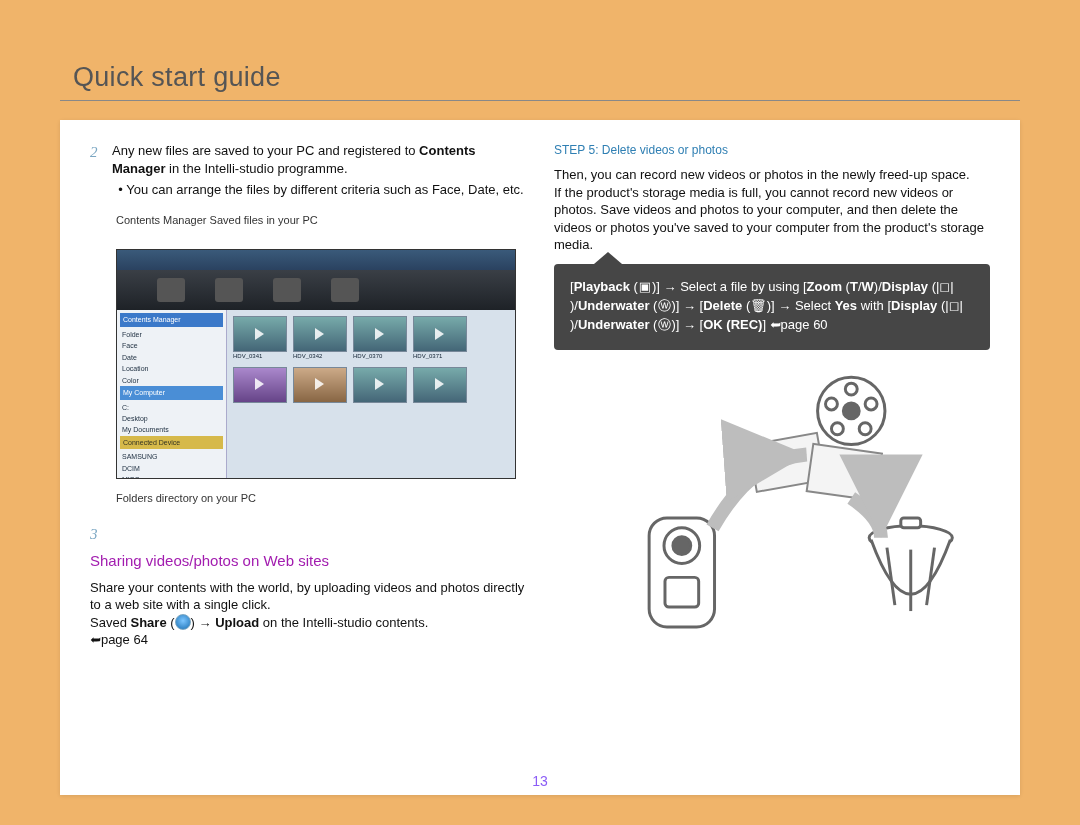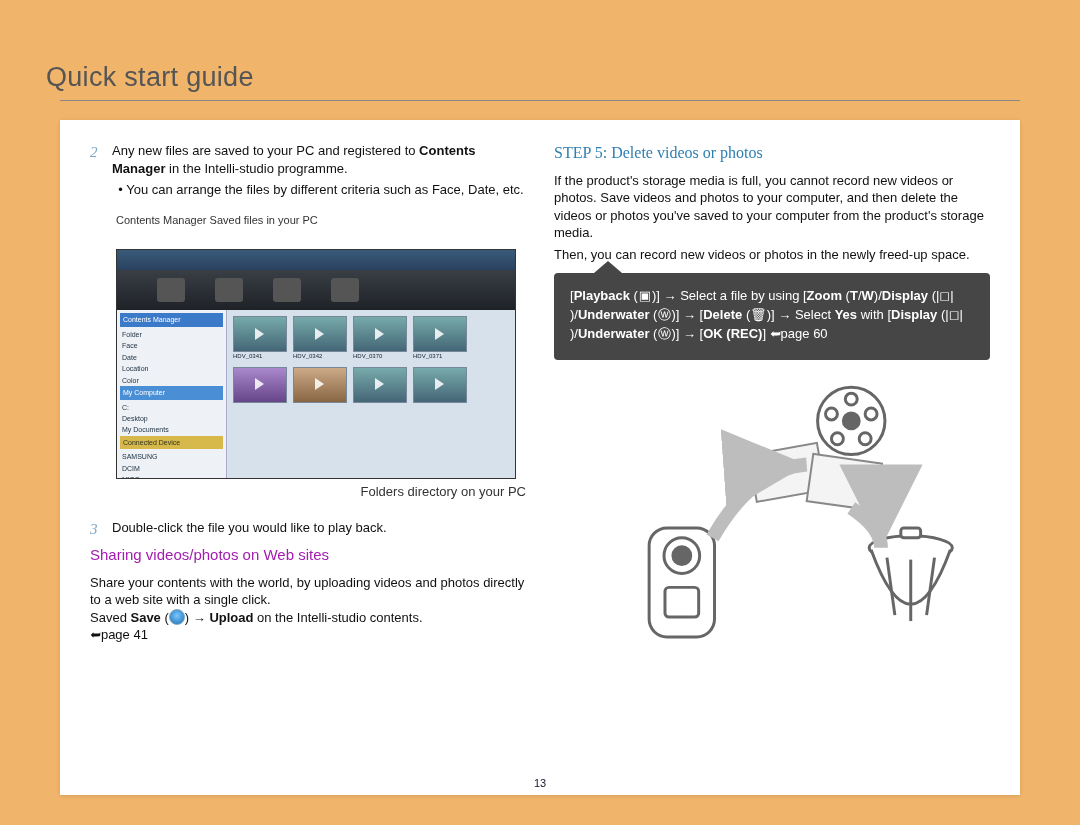--- a/index.html
+++ b/index.html
@@ -1,21 +1,21 @@
 <!DOCTYPE html>
 <html><head>
 <meta charset="utf-8">
 <style>
   * { box-sizing: border-box; margin: 0; padding: 0; }
   html, body { width: 1080px; height: 825px; font-family: Arial, Helvetica, sans-serif; }
   body { background: #f0b46a; position: relative; }
 
   .page-title {
     position: absolute;
-    left: 46px; top: 62px;
+    left: 73px; top: 62px;
     font-size: 27px;
     font-weight: 300;
     color: #555;
     letter-spacing: 0.3px;
   }
   .title-rule {
     position: absolute;
     left: 60px; right: 60px; top: 100px;
     border: 0; border-top: 1px solid #888;
   }
@@ -30,21 +30,21 @@
 
   .cols { display: flex; gap: 28px; height: 100%; }
   .col { flex: 1; font-size: 13px; line-height: 1.35; color: #111; position: relative; }
 
   .num-item { display: flex; gap: 10px; margin-bottom: 4px; }
   .step-num { color: #7aa6c2; font-size: 15px; font-family: "Times New Roman", serif; font-style: italic; min-width: 12px; }
   .bullet { margin: 2px 0 14px 26px; text-indent: -11px; padding-left: 11px; text-align: center; }
   .bullet::before { content: "•  "; }
 
   .caption { font-size: 11px; color: #333; margin: 10px 0 22px 26px; }
-  .caption2 { font-size: 13px; color: #333; margin: 4px 0 18px 26px; text-align: right; }
+  .caption2 { font-size: 11px; color: #333; margin: 12px 0 18px 26px; }
 
   .screenshot {
     margin-left: 26px;
     width: 400px; height: 230px;
     background: #cfd9e3;
     border: 1px solid #333;
     position: relative;
     overflow: hidden;
   }
   .ss-topbar { height: 20px; background: linear-gradient(#3a5a7a,#2a4260); }
@@ -53,42 +53,42 @@
   .ss-body { display:flex; height: 170px; background:#d7e1eb; }
   .ss-side { width:110px; background:#eef2f6; border-right:1px solid #aac; font-size:7px; padding:3px; }
   .ss-side-h { background:#3b79c9;color:#fff;padding:2px 3px;margin-bottom:2px; }
   .ss-side-row { padding:1px 2px; color:#234; }
   .ss-main { flex:1; padding:6px; display:flex; flex-wrap:wrap; gap:6px; align-content:flex-start;}
   .thumb { width:54px;height:36px;background:linear-gradient(#7aa, #467);border:1px solid #789; position:relative;}
   .thumb::after{content:"";position:absolute;left:40%;top:30%;width:0;height:0;border-left:9px solid rgba(255,255,255,.85);border-top:6px solid transparent;border-bottom:6px solid transparent;}
   .thumb-label{font-size:6px;color:#123;width:54px;white-space:nowrap;overflow:hidden;}
 
   .subhead { color: #a21caf; font-size: 15px; margin: 6px 0 8px 0; }
-  .step5 { color: #2f7fb3; font-size: 16px; margin: 0 0 8px 0; font-family: Liberation Serif, serif; }
+  .step5 { color: #2f7fb3; font-size: 12px; margin: 0 0 8px 0; }
 
   .share-icon { display:inline-block;width:16px;height:16px;background:radial-gradient(circle at 50% 40%, #7cc6ff, #1a6fb3);border-radius:50%;vertical-align:-3px;border:1px solid #7aa6c2; }
   .pgarrow { display:inline-block; transform: scaleX(-1); }
 
   .calloutbox {
     background: #464646; color: #fff;
     border-radius: 4px;
     padding: 14px 16px 16px 16px;
     margin: 10px 0 18px 0;
     font-size: 13px; line-height: 1.45;
     position: relative;
   }
   .calloutbox::after {
     content:""; position:absolute; left: 40px; top: -12px;
     border-bottom: 12px solid #464646; border-left: 14px solid transparent; border-right: 14px solid transparent;
   }
   .ico { display:inline-block; min-width: 14px; text-align:center; }
 
   .illus { width: 100%; height: 280px; }
 
-  .page-num { position:absolute; left:0; right:0; bottom: 6px; text-align:center; font-size:11px; color:#0f172a;}
+  .page-num { position:absolute; left:0; right:0; bottom: 6px; text-align:center; font-size:14px; color:#8b5cf6;}
 </style>
 </head>
 <body>
 
 <div class="page-title">Quick start guide</div>
 <hr class="title-rule">
 
 <div class="paper">
   <div class="cols">
 
@@ -164,36 +164,35 @@
                 <div class="thumb-label"></div>
               </div>
           </div>
         </div>
       </div>
 
       <div class="caption2">Folders directory on your PC</div>
 
       <div class="num-item">
         <div class="step-num">3</div>
-        <div>Double-click the file you would like to play back.</div>
       </div>
 
       <div class="subhead">Sharing videos/photos on Web sites</div>
       <p>Share your contents with the world, by uploading videos and photos directly to a web site with a single click.</p>
       <p>
-        <span>Saved </span><b>Save</b><span> (</span><span class="share-icon"></span><span>) </span><span>→</span><b> Upload</b><span> on the Intelli-studio contents.</span>
+        <span>Saved </span><b>Share</b><span> (</span><span class="share-icon"></span><span>) </span><span>→</span><b> Upload</b><span> on the Intelli-studio contents.</span>
         <br>
-        <span class="pgarrow">➥</span><span>page 41</span>
+        <span class="pgarrow">➥</span><span>page 64</span>
       </p>
     </div>
 
     <div class="col">
       <div class="step5">STEP 5: Delete videos or photos</div>
+      <p style="margin-top:4px">Then, you can record new videos or photos in the newly freed-up space.</p>
       <p>If the product's storage media is full, you cannot record new videos or photos. Save videos and photos to your computer, and then delete the videos or photos you've saved to your computer from the product's storage media.</p>
-      <p style="margin-top:4px">Then, you can record new videos or photos in the newly freed-up space.</p>
 
       <div class="calloutbox">
         <span>[</span><b>Playback</b><span> (</span><span class="ico">▣</span><span>)] </span><span>→</span><span> Select a file by using [</span><b>Zoom</b><span> (</span><b>T</b><span>/</span><b>W</b><span>)/</span><b>Display</b>
         <span> (</span><span class="ico">|◻|</span><span>)/</span><b>Underwater</b><span> (</span><span class="ico">ⓦ</span><span>)] </span><span>→</span><span> [</span><b>Delete</b><span> (</span><span class="ico">🗑</span><span>)] </span><span>→</span><span> Select </span><b>Yes</b><span> with</span>
         <span> [</span><b>Display</b><span> (</span><span class="ico">|◻|</span><span>)/</span><b>Underwater</b><span> (</span><span class="ico">ⓦ</span><span>)] </span><span>→</span><span> [</span><b>OK (REC)</b><span>] </span><span class="pgarrow">➥</span><span>page 60</span>
       </div>
 
       
       <svg class="illus" viewBox="0 0 440 280">
         <defs>

